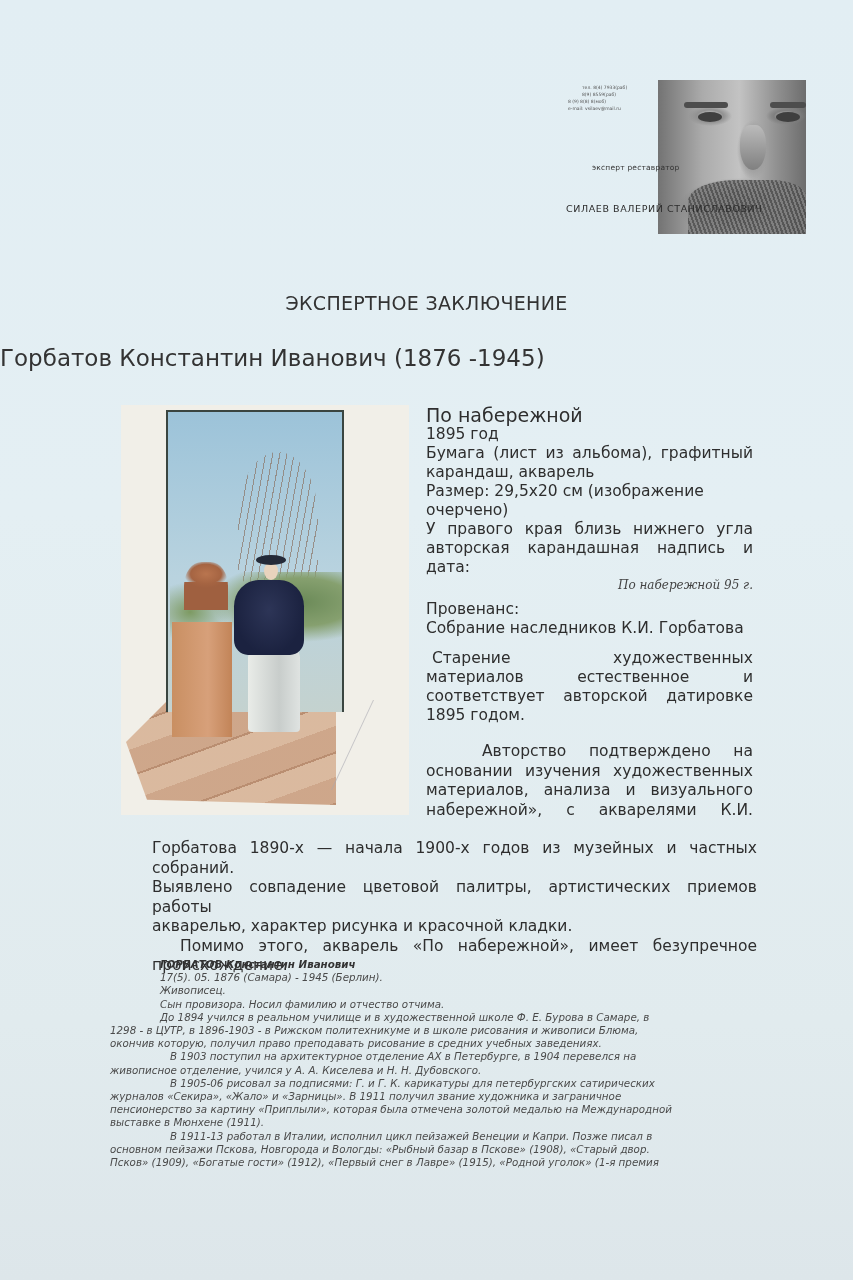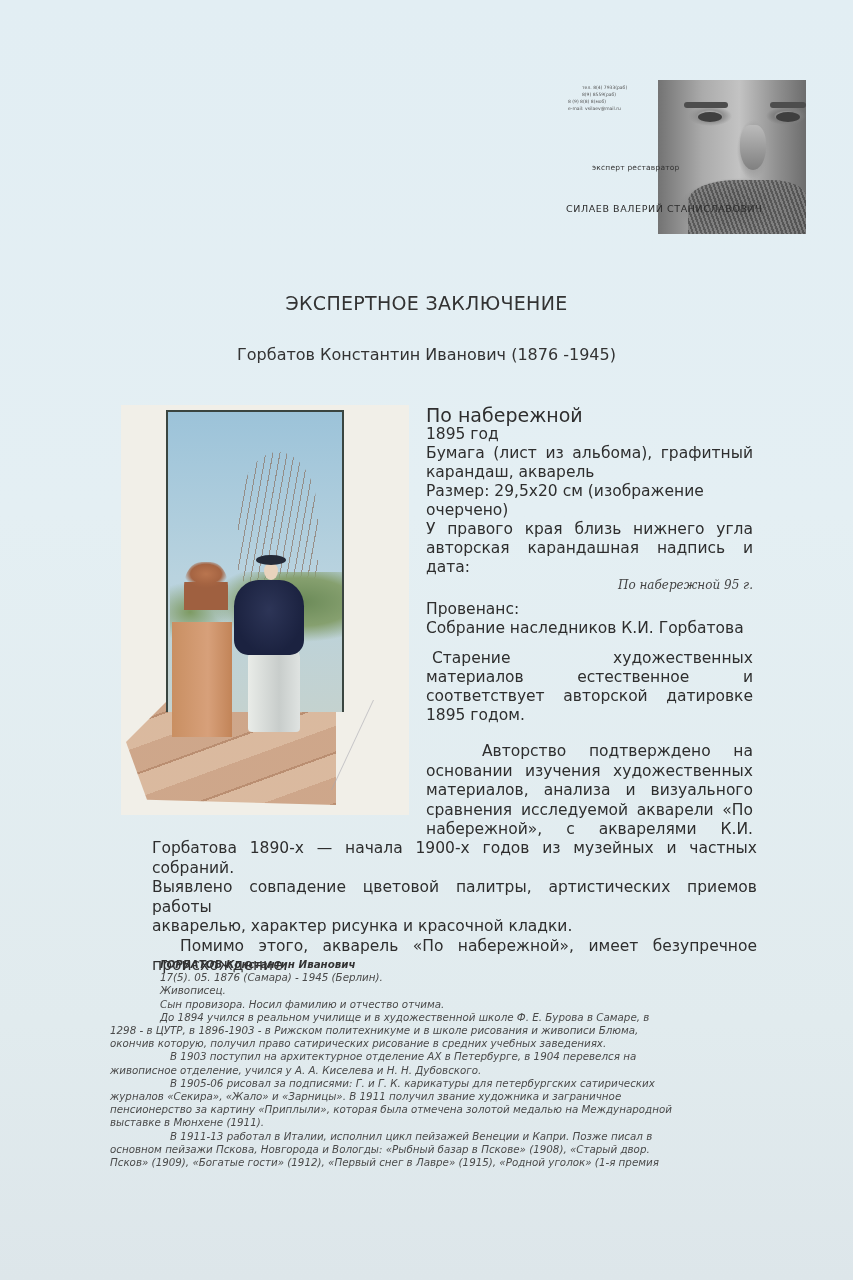--- a/index.html
+++ b/index.html
@@ -29,21 +29,21 @@
     }
     .portrait .eye { position: absolute; width: 24px; height: 10px; border-radius: 50%; background: #3c403e; }
     .portrait .brow { position: absolute; height: 6px; background: #4a4e4c; border-radius: 3px; }
     .portrait .nose { position: absolute; left: 82px; top: 45px; width: 26px; height: 45px; border-radius: 40% 40% 50% 50%; background: linear-gradient(180deg, #b8bcba, #7d817f); }
     .portrait .beard { position: absolute; left: 30px; top: 100px; width: 118px; height: 54px; border-radius: 40% 30% 0 0; background: repeating-linear-gradient(70deg, #4b4f4d 0 2px, #7a7e7c 2px 4px); opacity: .85; }
     .role-label { left: 592px; top: 163px; font-size: 7.5px; color: #333; letter-spacing: .2px; }
     .name-label { left: 566px; top: 203px; font-size: 9.5px; color: #2d2d2d; letter-spacing: .6px; }
 
     
     .doc-title { left: 0; width: 853px; top: 292px; text-align: center; font-size: 19px; color: #333; letter-spacing: .3px; }
-    .doc-subtitle { left: 0; width: 853px; top: 345px; text-align: center; font-size: 16px; color: #333; }
+    .doc-subtitle { left: 0; width: 853px; top: 345px; text-align: left; font-size: 23px; color: #333; }
 
     
     .painting-sheet { left: 121px; top: 405px; width: 288px; height: 410px; background: #f1efe8; }
     .painting { left: 166px; top: 410px; width: 178px; height: 395px; }
     .frame { position: absolute; left: 0; top: 0; width: 174px; height: 300px; border: 2px solid #3a4540; border-bottom: none;
       background: linear-gradient(180deg, #9cc3d9 0%, #b9d3df 55%, #c4d2cf 100%); }
     .hedge { position: absolute; left: 2px; top: 160px; width: 172px; height: 70px; background: radial-gradient(ellipse 90px 40px at 130px 30px, #6b8a58, #86a06f 60%, transparent 100%), radial-gradient(ellipse 40px 30px at 20px 40px, #7d9a62, transparent 100%); }
     .tree { position: absolute; left: 70px; top: 40px; width: 80px; height: 130px; background: repeating-linear-gradient(100deg, transparent 0 6px, #8b7465 6px 7px); opacity: .7; border-radius: 50% 50% 10% 10%; }
     .pillar { position: absolute; left: 4px; top: 210px; width: 60px; height: 115px; background: linear-gradient(90deg, #c98f62, #d7a07a 60%, #c28458); }
     .urn { position: absolute; left: 16px; top: 150px; width: 44px; height: 60px; background: radial-gradient(ellipse 22px 14px at 22px 12px, #b9754f, #a56442 70%, transparent 100%), linear-gradient(180deg, transparent 0 20px, #9f6040 20px 48px, transparent 48px); border-radius: 40% 40% 20% 20%; }
@@ -129,39 +129,38 @@
   <div class="prov-head">Провенанс:</div>
   <div>Собрание наследников К.И. Горбатова</div>
 
   <div class="para">Старение художественных материалов естественное и соответствует авторской датировке 1895 годом.</div>
 </div>
 
 <div class="abs auth-right">
   <span class="ln" style="padding-left:56px;">Авторство подтверждено на</span>
   <span class="ln">основании изучения художественных</span>
   <span class="ln">материалов, анализа и визуального</span>
-  <span class="ln">сравнения исследуемой акварели «По</span>
   <span class="ln">набережной», с акварелями К.И.</span>
 </div>
 <div class="abs auth-full">
   <span class="ln">Горбатова 1890-х — начала 1900-х годов из музейных и частных собраний.</span>
   <span class="ln">Выявлено совпадение цветовой палитры, артистических приемов работы</span>
   <span class="ln last">акварелью, характер рисунка и красочной кладки.</span>
   <span class="ln indent">Помимо этого, акварель «По набережной», имеет безупречное</span>
   <span class="ln last">происхождение.</span>
 </div>
 
 <div class="abs bio">
   <span class="ln b-name">ГОРБАТОВ Константин Иванович</span>
   <span class="ln b-pl">17(5). 05. 1876 (Самара) - 1945 (Берлин).</span>
   <span class="ln b-pl">Живописец.</span>
   <span class="ln b-pl">Сын провизора. Носил фамилию и отчество отчима.</span>
   <span class="ln b-pl">До 1894 учился в реальном училище и в художественной школе Ф. Е. Бурова в Самаре, в</span>
   <span class="ln">1298 - в ЦУТР, в 1896-1903 - в Рижском политехникуме и в школе рисования и живописи Блюма,</span>
-  <span class="ln">окончив которую, получил право сатирических рисование в средних учебных заведениях.</span>
+  <span class="ln">окончив которую, получил право преподавать рисование в средних учебных заведениях.</span>
   <span class="ln b-ind">В 1903 поступил на архитектурное отделение АХ в Петербурге, в 1904 перевелся на</span>
   <span class="ln">живописное отделение, учился у А. А. Киселева и Н. Н. Дубовского.</span>
   <span class="ln b-ind">В 1905-06 рисовал за подписями: Г. и Г. К. карикатуры для петербургских сатирических</span>
   <span class="ln">журналов «Секира», «Жало» и «Зарницы». В 1911 получил звание художника и заграничное</span>
   <span class="ln">пенсионерство за картину «Приплыли», которая была отмечена золотой медалью на Международной</span>
   <span class="ln">выставке в Мюнхене (1911).</span>
   <span class="ln b-ind">В 1911-13 работал в Италии, исполнил цикл пейзажей Венеции и Капри. Позже писал в</span>
   <span class="ln">основном пейзажи Пскова, Новгорода и Вологды: «Рыбный базар в Пскове» (1908), «Старый двор.</span>
   <span class="ln">Псков» (1909), «Богатые гости» (1912), «Первый снег в Лавре» (1915), «Родной уголок» (1-я премия</span>
 </div>

